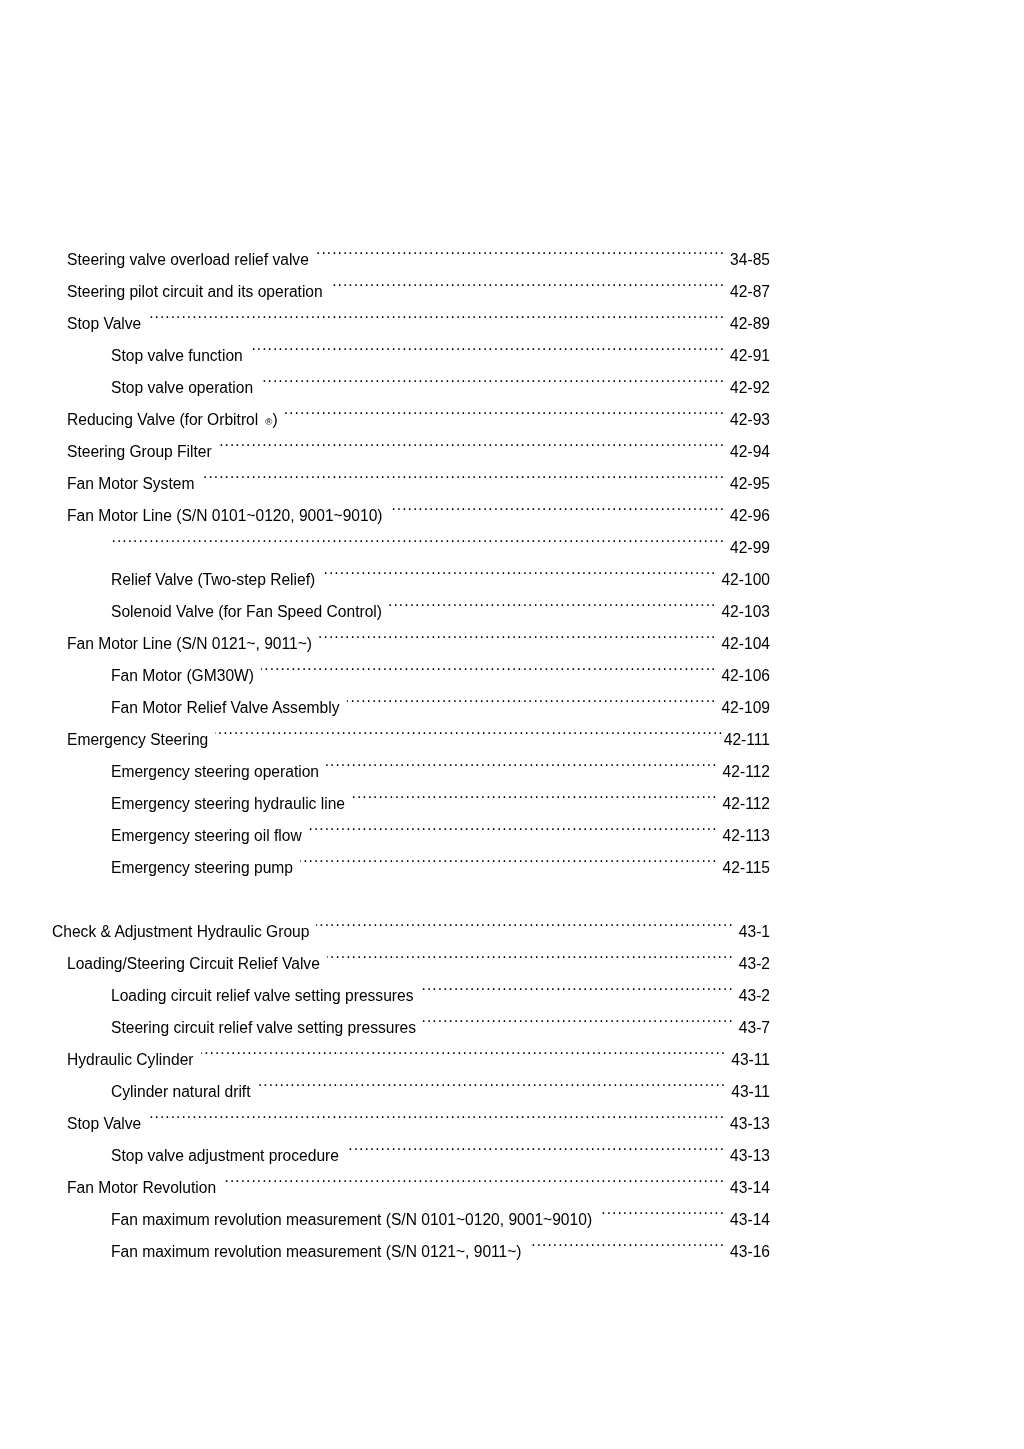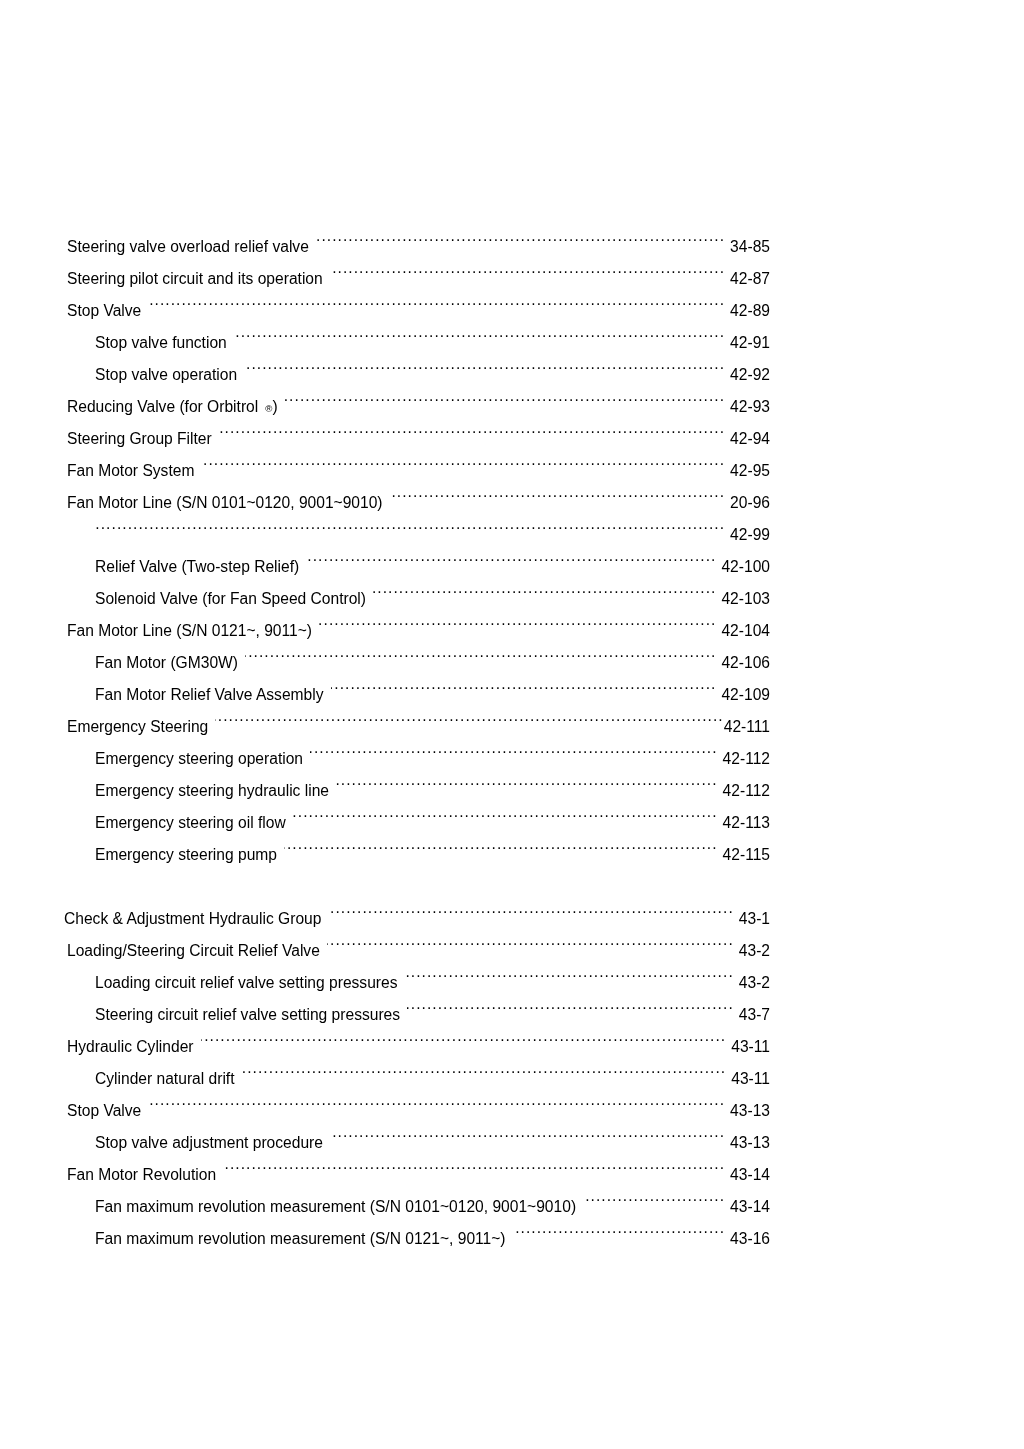--- a/index.html
+++ b/index.html
@@ -12,38 +12,38 @@
     height: 1449px;
     font-family: "Liberation Sans", sans-serif;
     color: #000000;
     position: relative;
     overflow: hidden;
   }
 
   #toc {
     position: absolute;
     left: 0;
-    top: 231px;
+    top: 244px;
     width: 864px;
   }
 
   .toc-row {
     display: flex;
     align-items: baseline;
     height: 32px;
     font-size: 15.6px;
     line-height: 32px;
     white-space: nowrap;
     padding-right: 94px;
   }
 
   
-  .lvl-0 { padding-left: 34px; margin-left: 30px; }
+  .lvl-0 { padding-left: 52px; }
   .lvl-1 { padding-left: 67px; }
-  .lvl-2 { padding-left: 95px; }
+  .lvl-2 { padding-left: 95px; margin-left: 16px; }
 
   .entry-title {
     flex: 0 0 auto;
     padding-right: 7px;
   }
 
   .leader {
     flex: 1 1 auto;
     overflow: hidden;
     height: 1em;
@@ -122,21 +122,21 @@
       <span class="entry-page">42-94</span>
     </div>
     <div class="toc-row lvl-1">
       <span class="entry-title">Fan Motor System</span>
       <span class="leader"></span>
       <span class="entry-page">42-95</span>
     </div>
     <div class="toc-row lvl-1">
       <span class="entry-title">Fan Motor Line (S/N 0101~0120, 9001~9010)</span>
       <span class="leader"></span>
-      <span class="entry-page">20-96</span>
+      <span class="entry-page">42-96</span>
     </div>
     <div class="toc-row lvl-2">
       <span class="leader"></span>
       <span class="entry-page">42-99</span>
     </div>
     <div class="toc-row lvl-2">
       <span class="entry-title">Relief Valve (Two-step Relief)</span>
       <span class="leader"></span>
       <span class="entry-page">42-100</span>
     </div>

